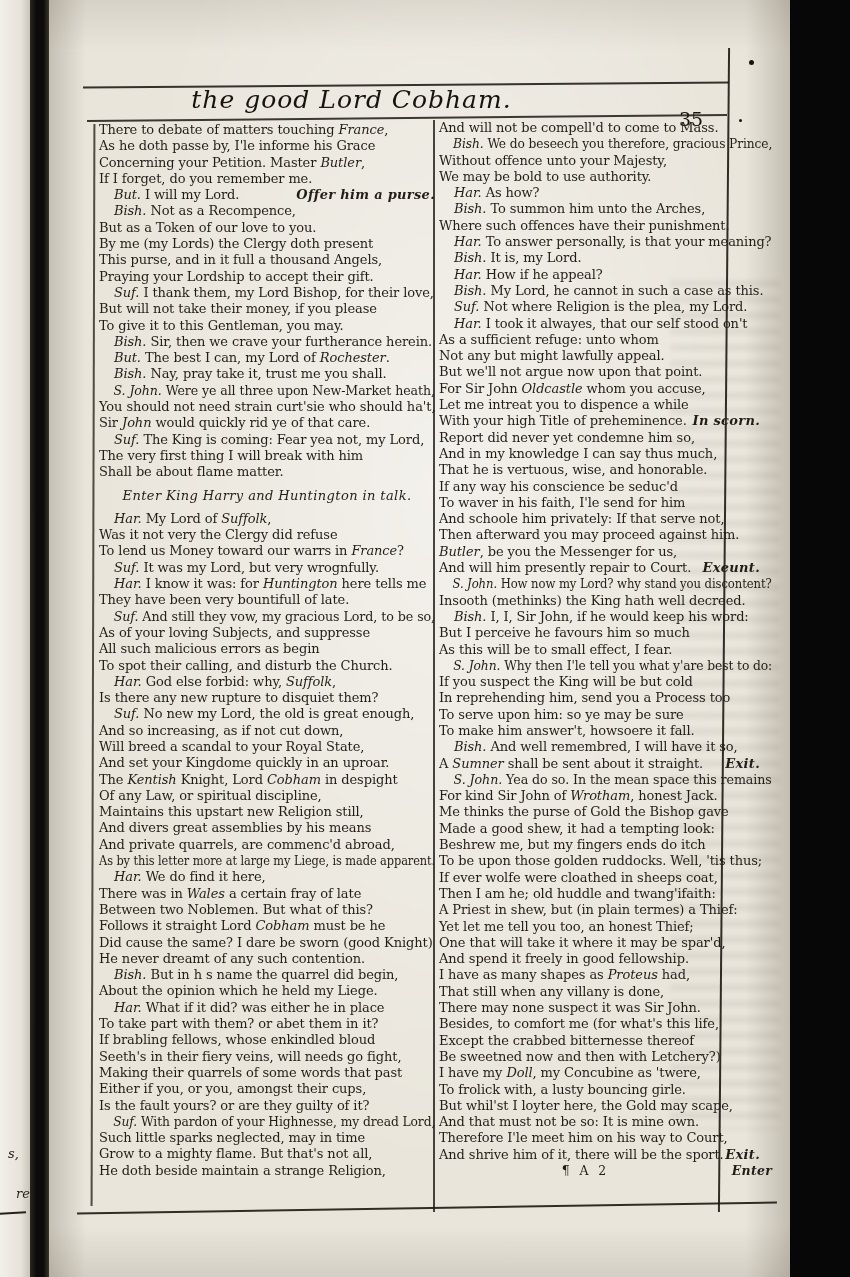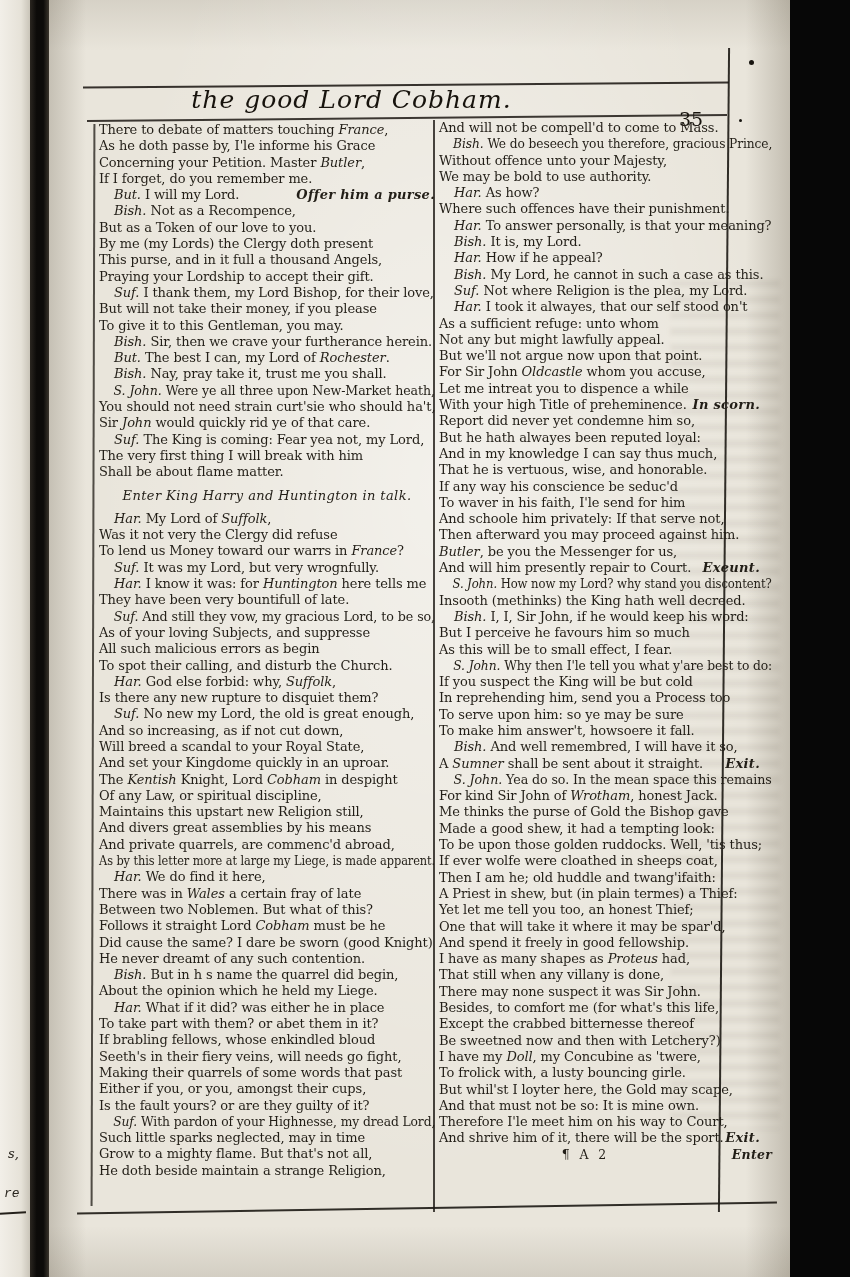--- a/index.html
+++ b/index.html
@@ -8,21 +8,21 @@
     background:#070707;
     font-family:"DejaVu Serif","Liberation Serif",serif;
   }
   
   .prev-sliver{
     position:absolute;left:0;top:0;width:30px;height:1277px;
     background:linear-gradient(90deg,#f2efe8 0%,#e6e2d8 70%,#c9c4b8 100%);
   }
   .prev-sliver .frag{position:absolute;font-size:13px;color:#2a261f;font-style:italic;}
   .frag-a{left:8px;top:1146px;}
-  .frag-b{left:4px;top:1186px;font-family:Liberation Mono, monospace;}
+  .frag-b{left:16px;top:1186px;}
   .prev-rule{position:absolute;left:0;top:1212px;width:26px;height:2px;background:#24201a;transform:rotate(-3deg);}
   
   .gutter{
     position:absolute;left:30px;top:0;width:19px;height:1277px;
     background:linear-gradient(90deg,#2a2620 0%,#0c0b09 35%,#0c0b09 70%,#3a352c 100%);
   }
   
   .page{
     position:absolute;left:49px;top:0;width:741px;height:1277px;
     background-color:#e9e5db;
@@ -169,35 +169,35 @@
       <div class="line"><span>Such little sparks neglected, may in time</span></div>
       <div class="line"><span>Grow to a mighty flame. But that's not all,</span></div>
       <div class="line"><span>He doth beside maintain a strange Religion,</span></div>
     </div>
   <div class="col col-right" id="col-right">
       <div class="line"><span>And will not be compell'd to come to Mass.</span></div>
       <div class="line ind" style="transform-origin: left center; transform: scaleX(0.941);"><span><i>Bish.</i> We do beseech you therefore, gracious Prince,</span></div>
       <div class="line"><span>Without offence unto your Majesty,</span></div>
       <div class="line"><span>We may be bold to use authority.</span></div>
       <div class="line ind"><span><i>Har.</i> As how?</span></div>
+      <div class="line ind"><span><i>Bish.</i> To summon him unto the Arches,</span></div>
       <div class="line"><span>Where such offences have their punishment.</span></div>
       <div class="line ind"><span><i>Har.</i> To answer personally, is that your meaning?</span></div>
       <div class="line ind"><span><i>Bish.</i> It is, my Lord.</span></div>
       <div class="line ind"><span><i>Har.</i> How if he appeal?</span></div>
       <div class="line ind"><span><i>Bish.</i> My Lord, he cannot in such a case as this.</span></div>
       <div class="line ind"><span><i>Suf.</i> Not where Religion is the plea, my Lord.</span></div>
       <div class="line ind"><span><i>Har.</i> I took it alwayes, that our self stood on't</span></div>
       <div class="line"><span>As a sufficient refuge: unto whom</span></div>
       <div class="line"><span>Not any but might lawfully appeal.</span></div>
       <div class="line"><span>But we'll not argue now upon that point.</span></div>
       <div class="line"><span>For Sir John <i>Oldcastle</i> whom you accuse,</span></div>
       <div class="line"><span>Let me intreat you to dispence a while</span></div>
       <div class="line"><span class="note"><i>In scorn.</i></span><span>With your high Title of preheminence.</span></div>
       <div class="line"><span>Report did never yet condemne him so,</span></div>
-      <div class="line"><span>But he hath alwayes been reputed loyal:</span></div>
       <div class="line"><span>And in my knowledge I can say thus much,</span></div>
       <div class="line"><span>That he is vertuous, wise, and honorable.</span></div>
       <div class="line"><span>If any way his conscience be seduc'd</span></div>
       <div class="line"><span>To waver in his faith, I'le send for him</span></div>
       <div class="line"><span>And schoole him privately: If that serve not,</span></div>
       <div class="line"><span>Then afterward you may proceed against him.</span></div>
       <div class="line"><span><i>Butler</i>, be you the Messenger for us,</span></div>
       <div class="line"><span class="note"><i>Exeunt.</i></span><span>And will him presently repair to Court.</span></div>
       <div class="line ind" style="transform-origin: left center; transform: scaleX(0.895);"><span><i>S. John.</i> How now my Lord? why stand you discontent?</span></div>
       <div class="line"><span>Insooth (methinks) the King hath well decreed.</span></div>
@@ -208,20 +208,21 @@
       <div class="line"><span>If you suspect the King will be but cold</span></div>
       <div class="line"><span>In reprehending him, send you a Process too</span></div>
       <div class="line"><span>To serve upon him: so ye may be sure</span></div>
       <div class="line"><span>To make him answer't, howsoere it fall.</span></div>
       <div class="line ind"><span><i>Bish.</i> And well remembred, I will have it so,</span></div>
       <div class="line"><span class="note"><i>Exit.</i></span><span>A <i>Sumner</i> shall be sent about it straight.</span></div>
       <div class="line ind" style="transform-origin: left center; transform: scaleX(0.974);"><span><i>S. John.</i> Yea do so. In the mean space this remains</span></div>
       <div class="line"><span>For kind Sir John of <i>Wrotham</i>, honest Jack.</span></div>
       <div class="line"><span>Me thinks the purse of Gold the Bishop gave</span></div>
       <div class="line"><span>Made a good shew, it had a tempting look:</span></div>
+      <div class="line"><span>Beshrew me, but my fingers ends do itch</span></div>
       <div class="line"><span>To be upon those golden ruddocks. Well, 'tis thus;</span></div>
       <div class="line"><span>If ever wolfe were cloathed in sheeps coat,</span></div>
       <div class="line"><span>Then I am he; old huddle and twang'ifaith:</span></div>
       <div class="line"><span>A Priest in shew, but (in plain termes) a Thief:</span></div>
       <div class="line"><span>Yet let me tell you too, an honest Thief;</span></div>
       <div class="line"><span>One that will take it where it may be spar'd,</span></div>
       <div class="line"><span>And spend it freely in good fellowship.</span></div>
       <div class="line"><span>I have as many shapes as <i>Proteus</i> had,</span></div>
       <div class="line"><span>That still when any villany is done,</span></div>
       <div class="line"><span>There may none suspect it was Sir John.</span></div>

